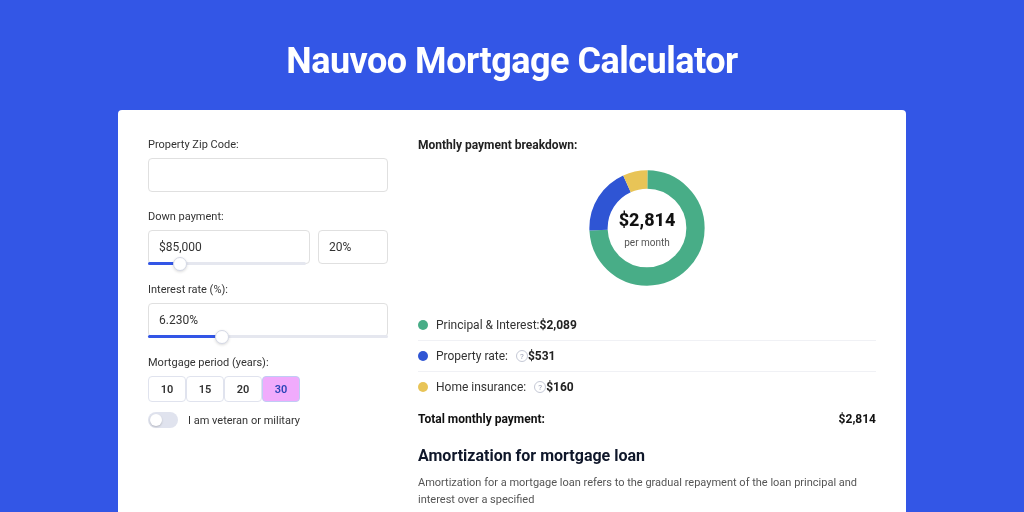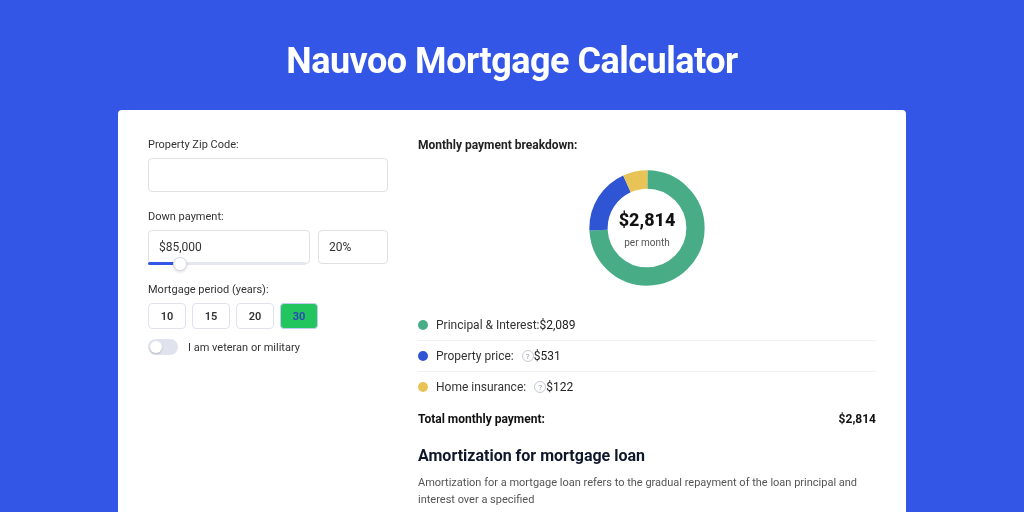--- a/index.html
+++ b/index.html
@@ -10,41 +10,41 @@
   .right { flex: 1; }
   .field-label { font-size: 11px; color: #333; margin-bottom: 7px; display: block; }
   .text-input { width: 100%; height: 34px; border: 1px solid #e0e0e0; border-radius: 4px; padding: 0 10px; font-size: 12px; color: #333; }
   .field { margin-bottom: 18px; position: relative; }
   .slider-track { position: relative; height: 3px; background: #e5e7ef; margin-top: -2px; border-radius: 2px; }
   .slider-fill { position: absolute; left: 0; top: 0; height: 100%; background: #3356e6; border-radius: 2px; }
   .slider-thumb { position: absolute; top: 50%; width: 14px; height: 14px; background: #fff; border: 1px solid #d5d9e6; border-radius: 50%; transform: translate(-50%, -50%); box-shadow: 0 1px 3px rgba(0,0,0,.15); }
   .dp-row { display: flex; gap: 8px; }
   .dp-row .text-input:first-child { flex: 1; }
   .dp-row .text-input:last-child { width: 70px; }
-  .period-row { display: flex; gap: 6px; }
+  .period-row { display: flex; }
   .period-btn { width: 38px; height: 26px; border: 1px solid #e0e3ee; background: #fff; border-radius: 4px; font-size: 11px; font-weight: 600; color: #333; cursor: pointer; }
-  .period-btn.active { background: #22c55e; border-color: #c0ccf4; color: #2a44b8; }
+  .period-btn.active { background: #f0abfc; border-color: #c0ccf4; color: #2a44b8; }
   .toggle-row { display: flex; align-items: center; gap: 10px; }
   .toggle { width: 30px; height: 16px; background: #e0e3ee; border-radius: 10px; position: relative; }
   .toggle::after { content: ""; position: absolute; left: 2px; top: 2px; width: 12px; height: 12px; background: #fff; border-radius: 50%; box-shadow: 0 1px 2px rgba(0,0,0,.2); }
   .toggle-label { font-size: 11px; color: #333; }
   .section-title { font-size: 12px; font-weight: 700; color: #222; margin-bottom: 12px; }
   .donut-wrap { display: flex; justify-content: center; margin: 6px 0 18px; position: relative; }
   .donut-center { position: absolute; top: 50%; left: 50%; transform: translate(-50%, -50%); text-align: center; }
   .donut-amount { font-size: 18px; font-weight: 800; color: #111; }
   .donut-sub { font-size: 10px; color: #555; margin-top: 7px; }
   .row { display: flex; align-items: center; padding: 8px 0; border-bottom: 1px solid #f0f1f5; font-size: 12px; }
   .row:last-of-type { border-bottom: none; }
   .row-left { display: flex; align-items: center; gap: 8px; color: #333; }
   .dot { width: 10px; height: 10px; border-radius: 50%; display: inline-block; }
   .dot.green { background: #48ad87; }
   .dot.blue { background: #2f55d4; }
   .dot.yellow { background: #e8c457; }
   .help { width: 12px; height: 12px; border: 1px solid #c5c9d6; border-radius: 50%; display: inline-flex; align-items: center; justify-content: center; font-size: 8px; color: #9aa0b4; }
-  .row-val { font-weight: 400; color: #222; }
+  .row-val { font-weight: 700; color: #222; }
   .total-row { display: flex; justify-content: space-between; padding: 10px 0 16px; font-size: 12px; font-weight: 700; color: #111; }
   .amort-title { font-size: 16px; font-weight: 700; color: #0f172a; margin-top: 4px; margin-bottom: 10px; }
   .amort-text { font-size: 11px; color: #555; line-height: 1.5; }
 </style>
 </head>
 <body>
 
 <h1 class="page-title">Nauvoo Mortgage Calculator</h1>
 
 <div class="card">
@@ -62,20 +62,28 @@
       <div class="dp-row">
         <input class="text-input" value="$85,000" style="">
         <input class="text-input" value="20%" style="">
       </div>
       <div class="slider-track" style="width:66%">
         <div class="slider-fill" id="down-fill" style="width: 20%;"></div>
         <div class="slider-thumb" id="down-thumb" style="left: 20%;"></div>
       </div>
     </div>
 
+    <div class="field">
+      <label class="field-label">Interest rate (%):</label>
+      <input class="text-input" value="6.230%" style="">
+      <div class="slider-track">
+        <div class="slider-fill" id="rate-fill" style="width: 31%;"></div>
+        <div class="slider-thumb" id="rate-thumb" style="left: 31%;"></div>
+      </div>
+    </div>
 
     <div class="field" style="margin-bottom:10px">
       <label class="field-label">Mortgage period (years):</label>
       <div class="period-row" id="period-row">
           <button class="period-btn">10</button>
           <button class="period-btn">15</button>
           <button class="period-btn">20</button>
           <button class="period-btn active">30</button>
         </div>
     </div>
@@ -106,32 +114,32 @@
         <div class="row">
           <div class="row-left">
             <span class="dot green"></span>
             <span>Principal &amp; Interest:</span>
           </div>
           <span class="row-val">$2,089</span>
         </div>
         <div class="row">
           <div class="row-left">
             <span class="dot blue"></span>
-            <span>Property price:</span>
+            <span>Property rate:</span>
             <span class="help">?</span>
           </div>
           <span class="row-val">$531</span>
         </div>
         <div class="row">
           <div class="row-left">
             <span class="dot yellow"></span>
             <span>Home insurance:</span>
             <span class="help">?</span>
           </div>
-          <span class="row-val">$122</span>
+          <span class="row-val">$160</span>
         </div>
       </div>
 
     <div class="total-row">
       <span>Total monthly payment:</span>
       <span>$2,814</span>
     </div>
 
     <div class="amort-title">Amortization for mortgage loan</div>
     <div class="amort-text">Amortization for a mortgage loan refers to the gradual repayment of the loan principal and interest over a specified</div>

